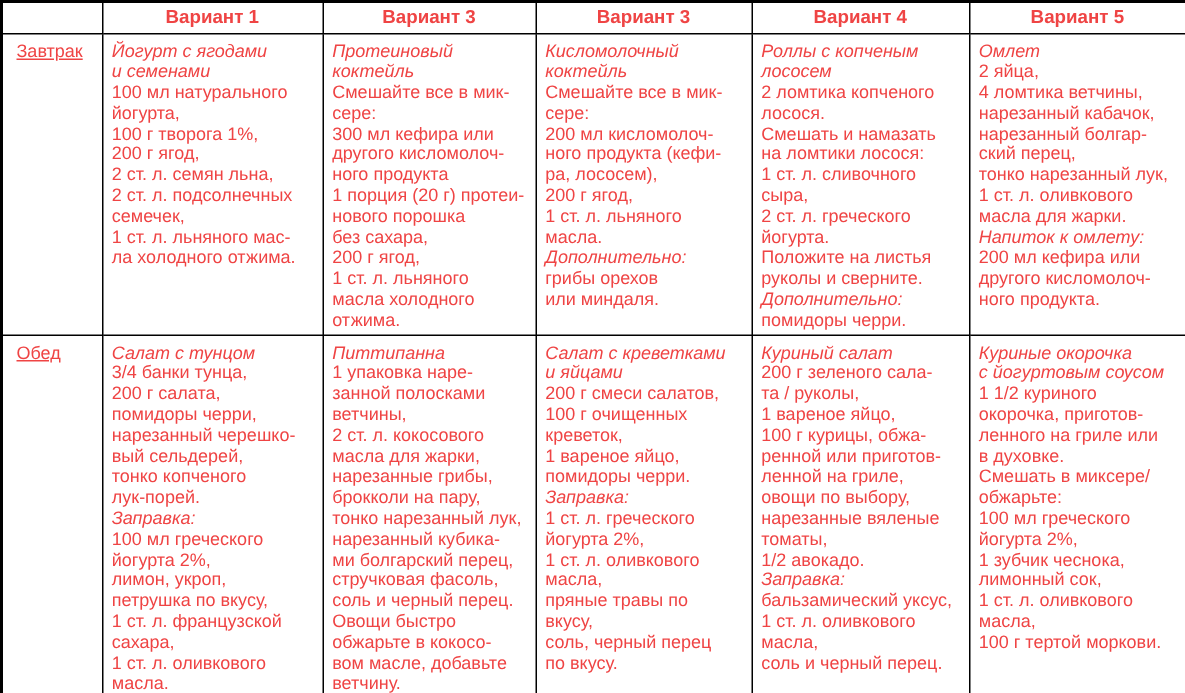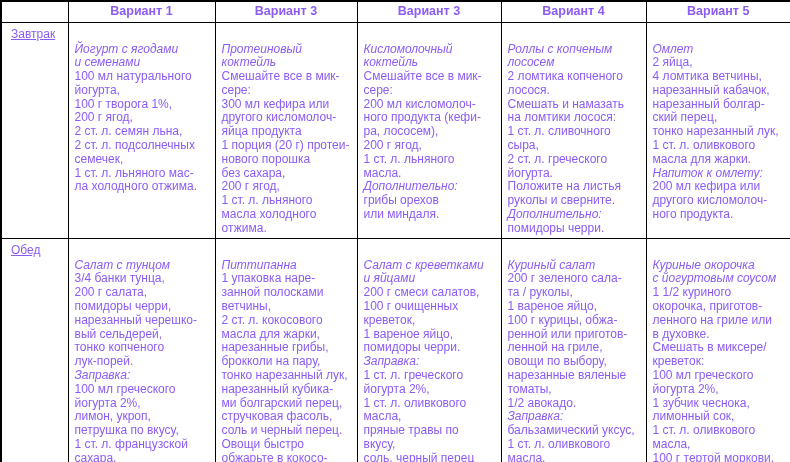--- a/index.html
+++ b/index.html
@@ -6,21 +6,21 @@
     margin: 0;
     padding: 0;
     background: #ffffff;
   }
   #page {
     width: 790px;
     height: 462px;
     box-sizing: border-box;
     background: #ffffff;
     font-family: "Liberation Sans", sans-serif;
-    color: #8b5cf6;
+    color: #ef4444;
   }
   table.meal-table {
     border-collapse: collapse;
     table-layout: fixed;
     width: 790px;
     height: 462px;
     border: 2px solid #000000;
     font-size: 12px;
   }
   table.meal-table th,
@@ -37,21 +37,21 @@
     height: 21px;
     padding: 2px 2px;
     white-space: nowrap;
   }
   td.row-label {
     padding: 4px 4px 2px 9px;
     white-space: nowrap;
     text-decoration: underline;
   }
   td.meal-cell {
-    padding: 20px 3px 2px 6px;
+    padding: 5px 3px 2px 6px;
     margin-left: 42px;
   }
   tr.row-breakfast { height: 197px; }
   tr.row-lunch     { height: 244px; }
   .ln {
     line-height: 13.8px;
     white-space: nowrap;
   }
   .it {
     font-style: italic;
@@ -96,21 +96,21 @@
             <div class="ln">1 ст. л. льняного мас-</div>
             <div class="ln">ла холодного отжима.</div>
           </td>
         <td class="meal-cell">
             <div class="ln it">Протеиновый</div>
             <div class="ln it">коктейль</div>
             <div class="ln">Смешайте все в мик-</div>
             <div class="ln">сере:</div>
             <div class="ln">300 мл кефира или</div>
             <div class="ln">другого кисломолоч-</div>
-            <div class="ln">яйца продукта</div>
+            <div class="ln">ного продукта</div>
             <div class="ln">1 порция (20 г) протеи-</div>
             <div class="ln">нового порошка</div>
             <div class="ln">без сахара,</div>
             <div class="ln">200 г ягод,</div>
             <div class="ln">1 ст. л. льняного</div>
             <div class="ln">масла холодного</div>
             <div class="ln">отжима.</div>
           </td>
         <td class="meal-cell">
             <div class="ln it">Кисломолочный</div>
@@ -236,21 +236,21 @@
             <div class="ln">соль и черный перец.</div>
           </td>
         <td class="meal-cell">
             <div class="ln it">Куриные окорочка</div>
             <div class="ln it">с йогуртовым соусом</div>
             <div class="ln">1 1/2 куриного</div>
             <div class="ln">окорочка, приготов-</div>
             <div class="ln">ленного на гриле или</div>
             <div class="ln">в духовке.</div>
             <div class="ln">Смешать в миксере/</div>
-            <div class="ln">креветок:</div>
+            <div class="ln">обжарьте:</div>
             <div class="ln">100 мл греческого</div>
             <div class="ln">йогурта 2%,</div>
             <div class="ln">1 зубчик чеснока,</div>
             <div class="ln">лимонный сок,</div>
             <div class="ln">1 ст. л. оливкового</div>
             <div class="ln">масла,</div>
             <div class="ln">100 г тертой моркови.</div>
           </td>
       </tr>
     </tbody>

